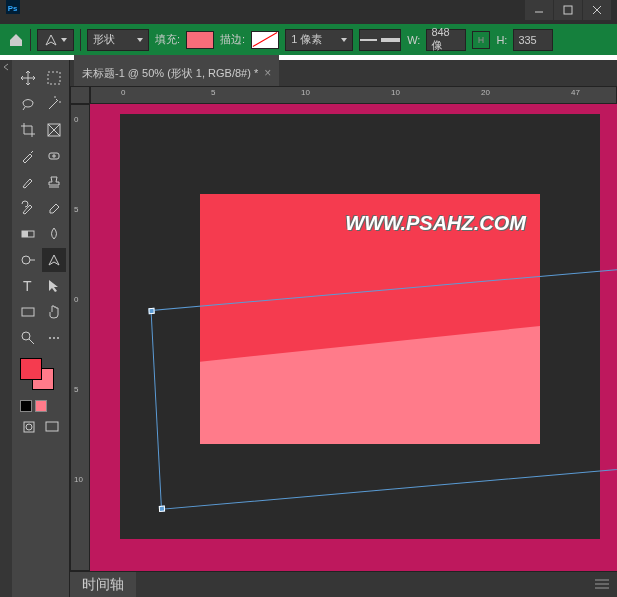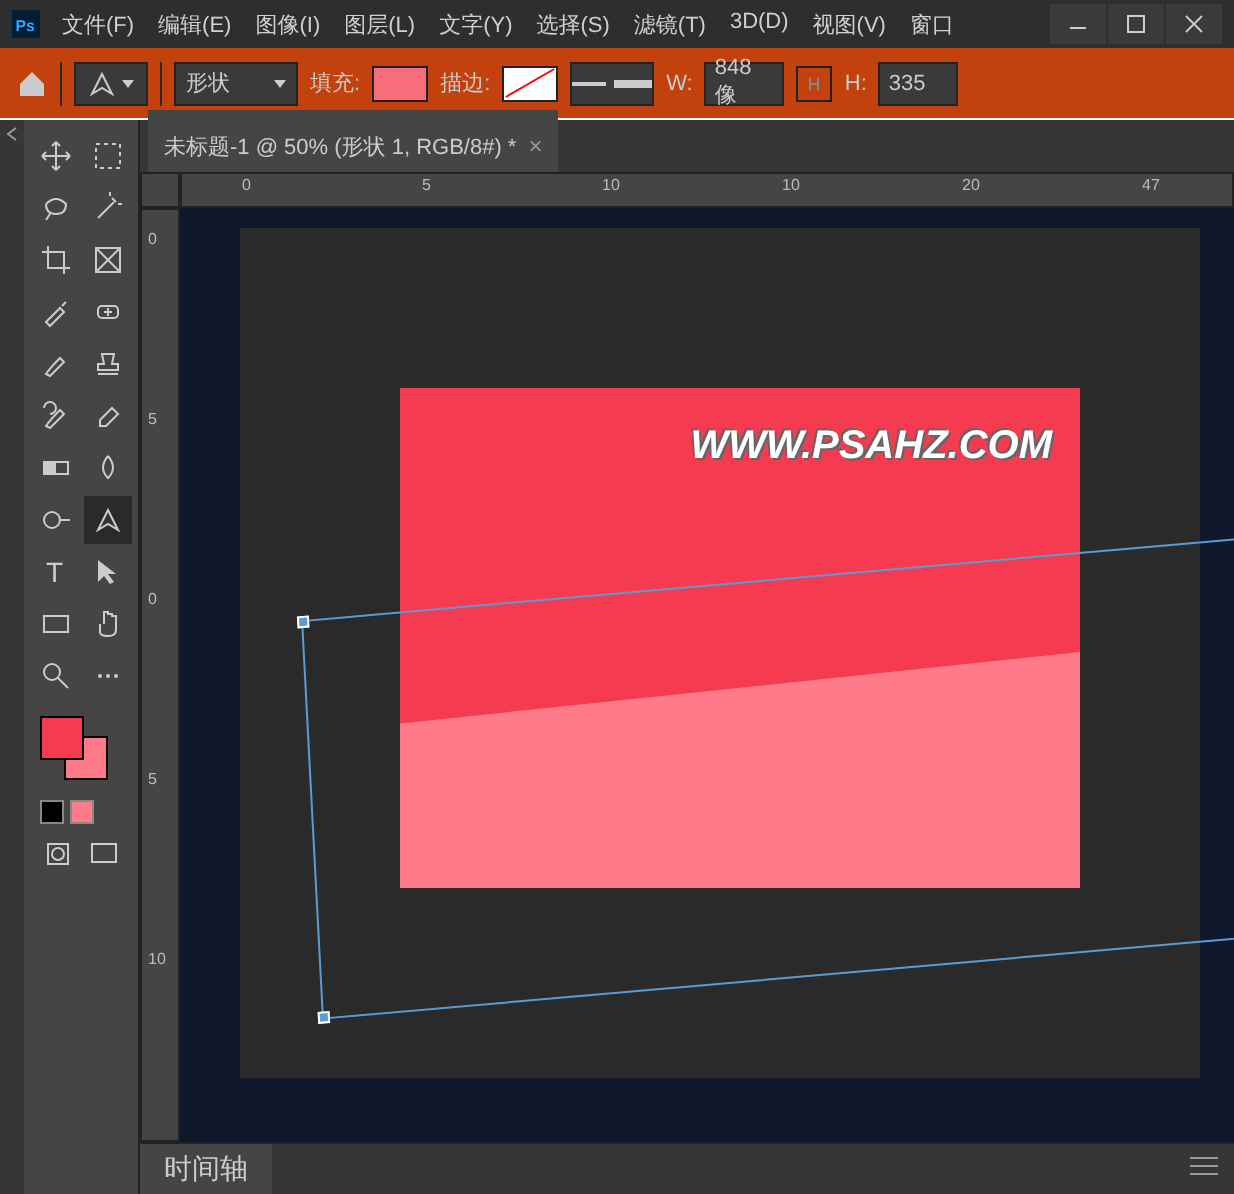--- a/index.html
+++ b/index.html
@@ -1,23 +1,23 @@
 <!DOCTYPE html>
 <html><head>
 <meta charset="utf-8">
 <style>
 * { margin: 0; padding: 0; box-sizing: border-box; font-family: "Microsoft YaHei", Arial, sans-serif; }
 body { background: #1a1a1a; width: 617px; height: 597px; overflow: hidden; color: #ccc; font-size: 11px; }
-.titlebar { background: #2e2e2e; height: 24px; display: flex; align-items: center; padding: 0 6px; }
+.titlebar { background: #2e2e2e; height: 24px; display: flex; padding: 0 6px; }
 .titlebar .logo { width: 14px; height: 14px; margin-right: 6px; }
 .menubar { display: flex; gap: 2px; flex: 1; }
 .menubar span { padding: 3px 5px; color: #d0d0d0; font-size: 11px; }
 .winctrl { display: flex; gap: 0; margin-left: auto; }
 .winctrl div { width: 28px; height: 20px; display: flex; align-items: center; justify-content: center; background: #3a3a3a; margin-left: 1px; }
-.optbar { background: #c2410c; height: 36px; display: flex; align-items: center; padding: 0 8px; gap: 6px; border-bottom: 1px solid #ffffff; }
+.optbar { background: #15803d; height: 36px; display: flex; align-items: center; padding: 0 8px; gap: 6px; border-bottom: 5px solid #ffffff; }
 .home-icon { width: 16px; height: 16px; }
 .divider { width: 1px; height: 22px; background: #2a2a2a; }
 .dropdown-sm { background: #3a3a3a; border: 1px solid #222; height: 22px; display: flex; align-items: center; padding: 0 6px; gap: 3px; font-size: 11px; }
 .select-box { background: #3a3a3a; border: 1px solid #222; width: 62px; height: 22px; display: flex; align-items: center; justify-content: space-between; padding: 0 5px; font-size: 11px; }
 .label { font-size: 11px; color: #ccc; }
 .color-swatch { width: 28px; height: 18px; border: 1px solid #222; }
 .stroke-swatch { width: 28px; height: 18px; border: 1px solid #222; background: #fff; position: relative; display: flex; align-items: center; justify-content: center; }
 .stroke-swatch::after { content:''; position:absolute; width:28px; height:1px; background:red; transform:rotate(-30deg); }
 .select-wide { background: #3a3a3a; border: 1px solid #222; width: 68px; height: 22px; display: flex; align-items: center; justify-content: space-between; padding: 0 5px; font-size: 11px; }
 .line-style { background: #3a3a3a; border: 1px solid #222; width: 42px; height: 22px; display: flex; align-items: center; justify-content: center; }
@@ -41,21 +41,21 @@
 .tabbar { height: 26px; background: #363636; display: flex; align-items: center; padding-left: 4px; }
 .doctab { background: #454545; height: 36px; display: flex; align-items: center; padding: 0 8px; gap: 6px; font-size: 11px; color: #ccc; }
 .doctab .close { font-size: 12px; color: #999; }
 .ruler-corner { width: 20px; height: 18px; background: #454545; border: 1px solid #222; }
 .rulerwrap { display: flex; }
 .ruler-h { flex: 1; height: 18px; background: #454545; border: 1px solid #222; display: flex; position: relative; font-size: 8px; color: #bbb; }
 .ruler-h span { position: absolute; top: 1px; }
 .canvaswrap { flex: 1; display: flex; }
 .ruler-v { width: 20px; background: #454545; border: 1px solid #222; position: relative; font-size: 8px; color: #bbb; }
 .ruler-v span { position: absolute; left: 3px; writing-mode: horizontal-tb; }
-.canvas-scroll { flex: 1; background: #0f172a; position: relative; overflow: hidden; padding-left: 48px; }
+.canvas-scroll { flex: 1; background: #be185d; position: relative; overflow: hidden; padding-left: 48px; }
 .canvas { position: absolute; top: 10px; left: 30px; width: 480px; height: 425px; background: #2a2a2a; }
 .shape { position: absolute; top: 80px; left: 80px; width: 340px; height: 250px; background: #f53b4f; overflow: hidden; }
 .shape2 { position: absolute; top: 132px; left: 0; right: 0; bottom: 0; background: #ff7b8a; transform: skewY(-6deg); transform-origin: right top; }
 .wm { position: absolute; top: 18px; right: 14px; font-size: 20px; color: #fff; font-weight: bold; text-shadow: 1px 1px 0 #666, -1px -1px 0 #666; font-family: Arial; font-style: italic; }
 .hex { position: absolute; bottom: 55px; left: 70px; font-size: 22px; color: #fff; font-weight: bold; font-family: Arial; }
 .outline { position: absolute; border: 1px solid #5b9bd5; top: 175px; left: 35px; width: 480px; height: 200px; transform: perspective(800px) rotateZ(-3deg) skewY(-2deg); pointer-events: none; }
 .anchor { position: absolute; width: 6px; height: 6px; background: #5b9bd5; border: 1px solid #fff; }
 .statusbar { height: 22px; background: #363636; display: flex; align-items: center; padding: 0 8px; gap: 10px; font-size: 11px; color: #bbb; border-top: 1px solid #222; }
 .bottompanel { height: 26px; background: #363636; border-top: 1px solid #222; display: flex; align-items: center; }
 .paneltab { background: #454545; height: 26px; display: flex; align-items: center; padding: 0 12px; font-size: 14px; color: #ccc; }
@@ -63,32 +63,20 @@
 .tri-r { width: 0; height: 0; border-top: 3px solid transparent; border-bottom: 3px solid transparent; border-left: 4px solid #999; }
 </style>
 </head>
 <body>
 
 <div class="titlebar">
   <svg class="logo" viewBox="0 0 16 16">
       <rect width="16" height="16" fill="#001e36"></rect>
       <text x="2" y="12" font-size="9" fill="#31a8ff" font-weight="bold">Ps</text>
     </svg>
-  <div class="menubar">
-    <span>文件(F)</span>
-    <span>编辑(E)</span>
-    <span>图像(I)</span>
-    <span>图层(L)</span>
-    <span>文字(Y)</span>
-    <span>选择(S)</span>
-    <span>滤镜(T)</span>
-    <span>3D(D)</span>
-    <span>视图(V)</span>
-    <span>窗口</span>
-  </div>
   <div class="winctrl">
     <div>
         <svg width="10" height="10">
           <line x1="1" y1="7" x2="9" y2="7" stroke="#ccc"></line>
         </svg>
       </div>
     <div>
         <svg width="10" height="10">
           <rect x="1" y="1" width="8" height="8" fill="none" stroke="#ccc"></rect>
         </svg>
@@ -115,20 +103,24 @@
   </div>
   <div class="divider"></div>
   <div class="select-box">
       <span>形状</span>
       <div class="tri"></div>
     </div>
   <span class="label">填充:</span>
   <div class="color-swatch" style="background:#f76d7a"></div>
   <span class="label">描边:</span>
   <div class="stroke-swatch"></div>
+  <div class="select-wide">
+      <span>1 像素</span>
+      <div class="tri"></div>
+    </div>
   <div class="line-style">
       <div></div>
       <div class="tri" style="margin-left:4px"></div>
     </div>
   <span class="label">W:</span>
   <div class="input-num">848 像</div>
   <div class="linkbox">
       <svg width="10" height="10">
         <path d="M3 2 L3 8 M7 2 L7 8 M3 5 L7 5" stroke="#888" fill="none"></path>
       </svg>

